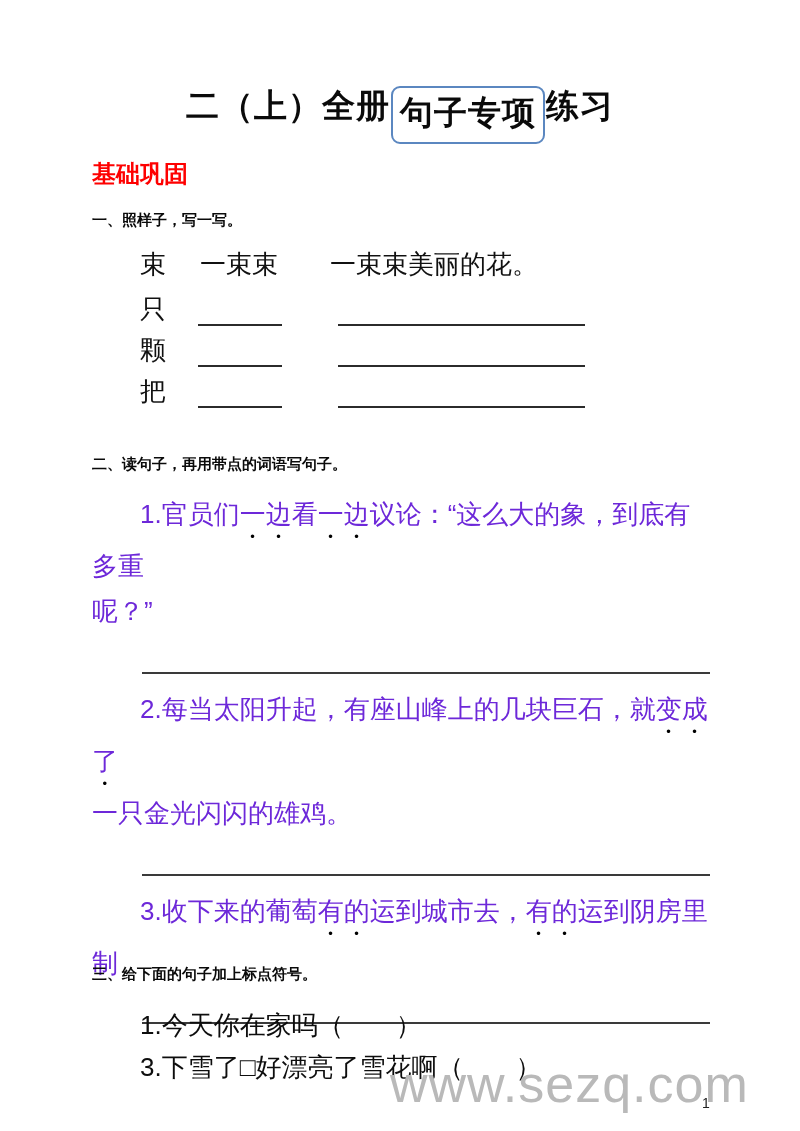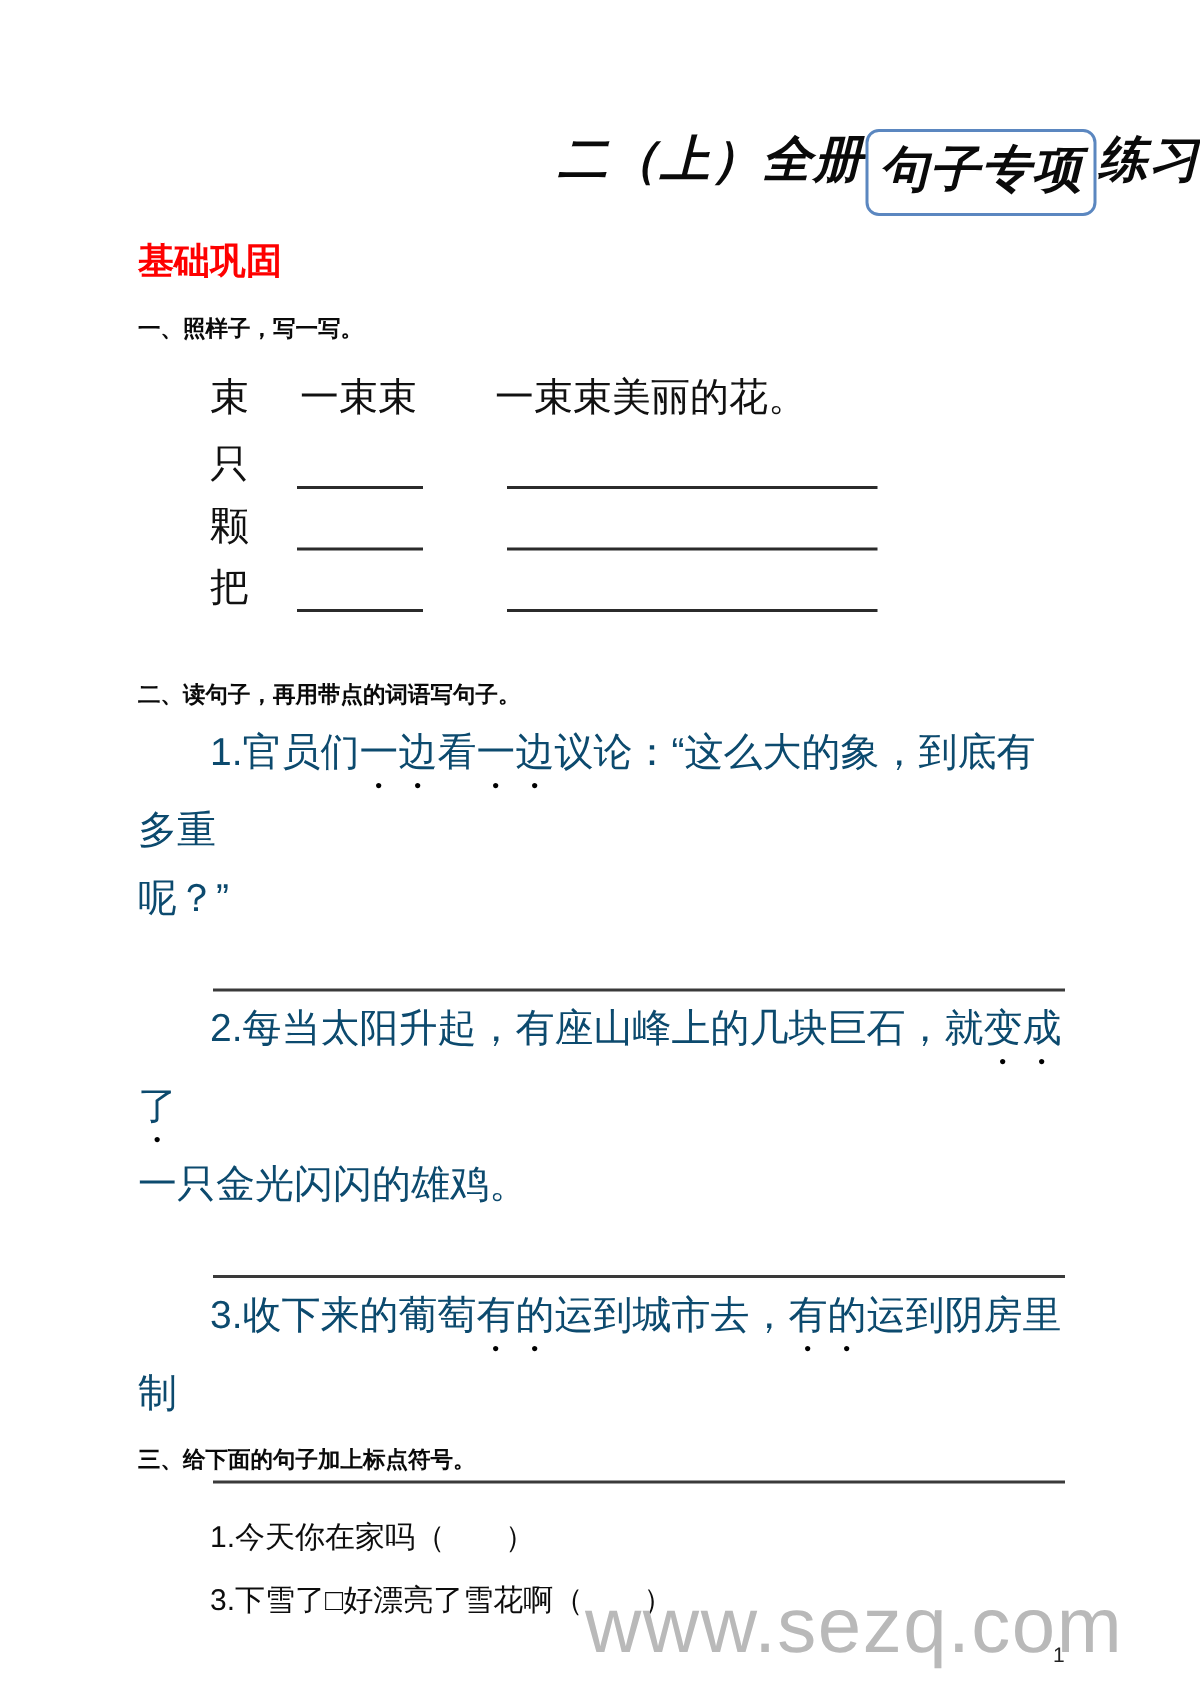--- a/index.html
+++ b/index.html
@@ -9,24 +9,23 @@
     font-family: "Liberation Sans", "DejaVu Sans", sans-serif;
     color: #111111;
     position: relative;
     overflow: hidden;
   }
   .page { position: absolute; inset: 0; background: #ffffff; }
 
   
   .title {
     position: absolute; top: 84px; left: 0; width: 100%;
-    text-align: right;
+    text-align: center;
     font-size: 33px; font-weight: 700; color: #0a0a0a;
     letter-spacing: 1px;
-    font-style: italic;
   }
   .title .boxed {
     display: inline-block;
     border: 2px solid #5b87c0;
     border-radius: 9px;
     padding: 3px 7px 6px 7px;
     margin: 0 1px;
     vertical-align: -7px;
   }
 
@@ -52,40 +51,40 @@
     width: 84px; border-bottom: 2px solid #2b2b2b;
   }
   .blank-long {
     position: absolute; left: 198px; bottom: 4px;
     width: 247px; border-bottom: 2px solid #2b2b2b;
   }
 
   
   .s2 { position: absolute; top: 449px; left: 92px; width: 620px; }
   .s2 p {
-    font-size: 26px; line-height: 45px; color: #0c4a6e;
-    text-indent: 48px; 
+    font-size: 26px; line-height: 45px; color: #6d28d9;
+    text-indent: 48px; margin-top: 13px;
   }
   .seg-em {
     -webkit-text-emphasis: filled dot #000;
     -webkit-text-emphasis-position: under left;
     text-emphasis: filled dot #000;
     text-emphasis-position: under left;
   }
   .ans-line {
     height: 0; border-top: 2px solid #3a3a3a;
     margin: 21px 0 2px 50px; width: 568px;
   }
 
   
   .s3 { position: absolute; top: 911px; left: 92px; width: 620px; margin-top: 48px; }
   .s3-items { margin-top: 15px; margin-left: 48px; }
   .s3-items li {
     list-style: none;
-    font-size: 20px; line-height: 42px; color: #0d0d0d;
+    font-size: 26px; line-height: 42px; color: #0d0d0d;
     white-space: pre;
   }
 
   
   .watermark {
     position: absolute; top: 1054px; left: 390px;
     font-size: 52px; color: #b9b9b9; letter-spacing: 1px;
     font-weight: 400;
   }
   .pagenum {

